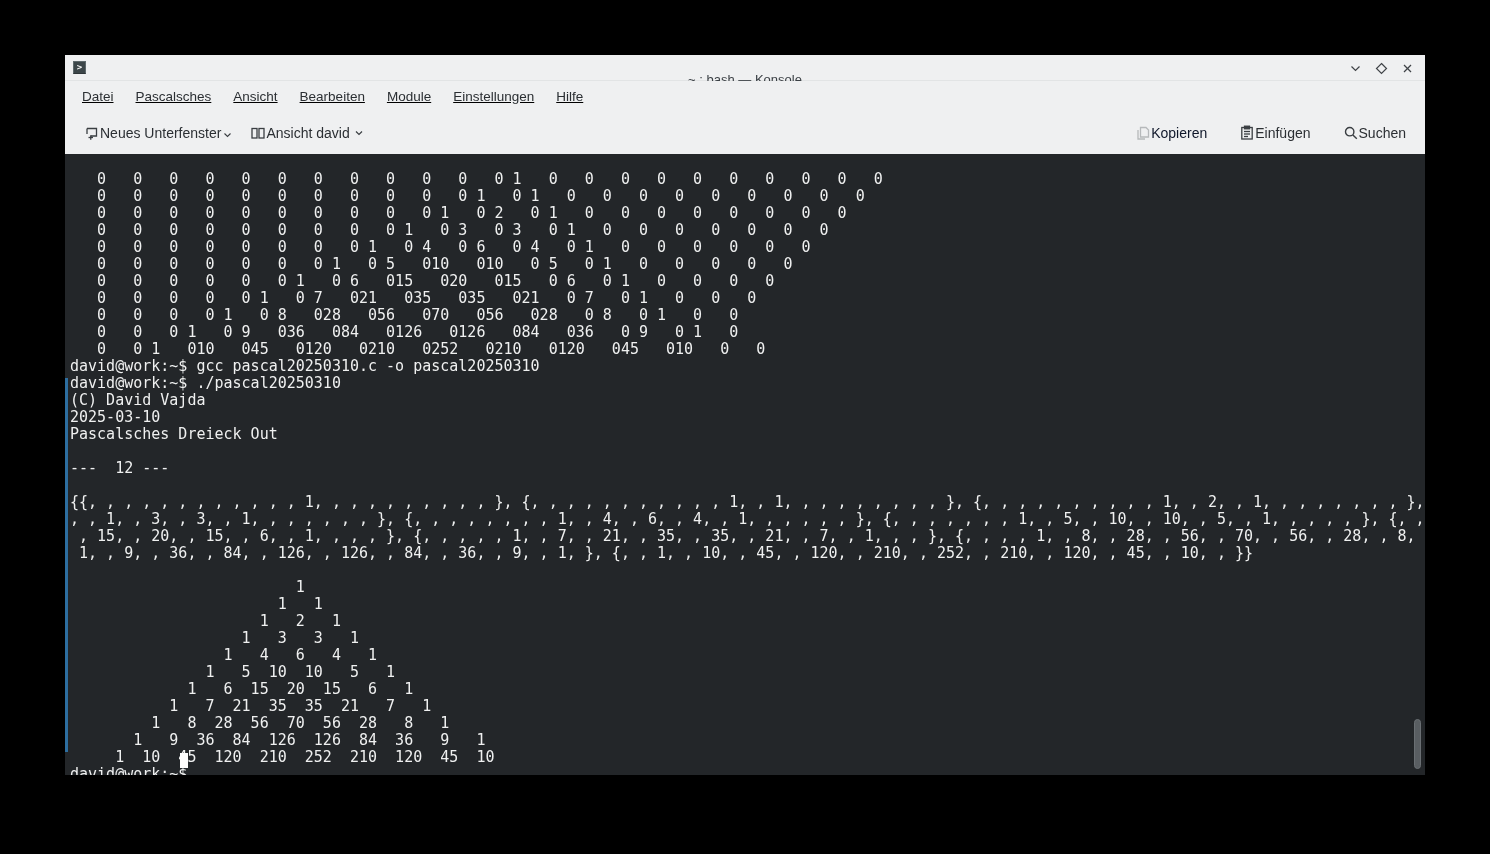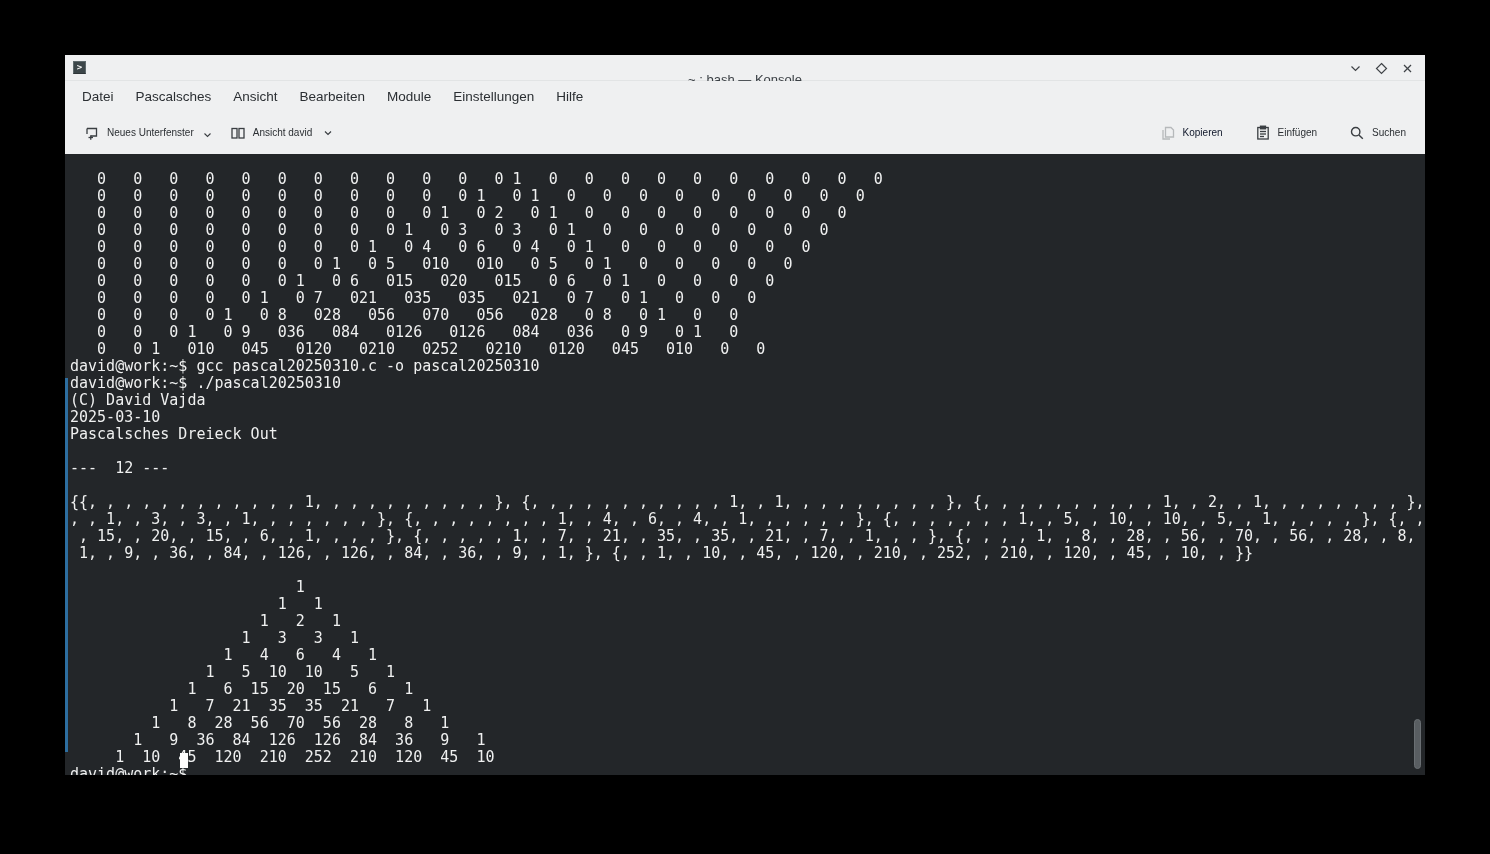--- a/index.html
+++ b/index.html
@@ -11,28 +11,28 @@
   .app-icon{position:absolute;left:8px;top:6px;width:13px;height:13px;background:#3c4649;
             border:1px solid #5f6a6d;border-bottom-color:#2e3538;box-sizing:border-box;
             color:#fcfcfc;font-family:"DejaVu Sans Mono",monospace;font-size:9px;font-weight:bold;
             line-height:11px;text-align:center;}
   .title{position:absolute;left:0;right:0;top:12px;height:26px;line-height:26px;text-align:center;
          font-size:13px;color:#3a3f44;}
   .controls{position:absolute;right:10px;top:0;height:26px;display:flex;align-items:center;gap:11px;}
   .ctrl{width:15px;height:15px;display:inline-block;}
   
   .menubar{position:absolute;left:0;top:26px;width:100%;height:30px;background:#eff0f1;
-           display:flex;align-items:center;padding-left:6px;box-sizing:border-box;}
+           display:flex;align-items:center;padding-left:6px;box-sizing:border-box;text-decoration:underline;}
   .menu-item{font-size:13.5px;color:#2b2f33;padding:4px 11px;cursor:default;}
   
   .toolbar{position:absolute;left:0;top:56px;width:100%;height:43px;background:#eff0f1;
            display:flex;align-items:center;justify-content:space-between;
            padding:0 10px;box-sizing:border-box;}
   .tb-group{display:flex;align-items:center;}
-  .tb-btn{display:flex;align-items:center;gap:7px;font-size:10px;color:#2b2f33;
+  .tb-btn{display:flex;align-items:center;font-size:14px;color:#2b2f33;
           padding:6px 9px;border-radius:3px;}
   .tb-btn.disabled{color:#0f172a;text-align:center;}
   .tb-right .tb-btn{margin-left:14px;}
   .chev{margin-left:2px;margin-top:6px;}
   
   .terminal{position:absolute;left:0;top:99px;width:100%;height:621px;background:#232629;overflow:hidden;}
   .terminal pre{margin:0;padding:17px 0 0 5px;font-family:"DejaVu Sans Mono",monospace;
                 font-size:15px;line-height:17px;color:#eff0f0;letter-spacing:0;}
   .newline-bar{position:absolute;left:0;top:224px;width:3px;height:374px;background:#2d6ea0;}
   .cursor{position:absolute;left:115px;top:599px;width:8px;height:15px;background:#fcfcfc;}

